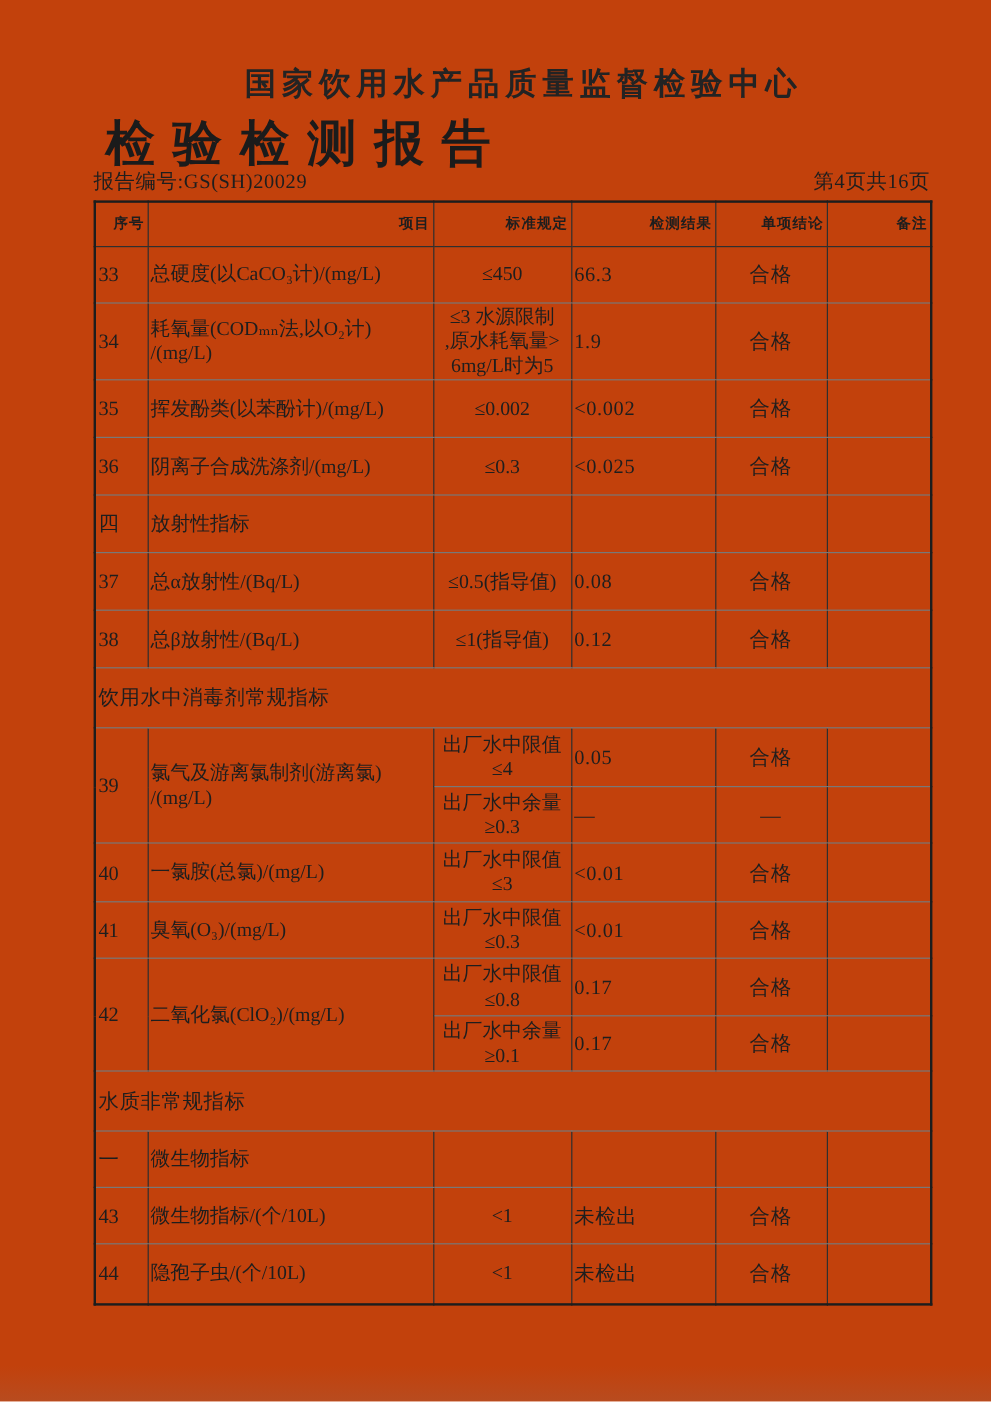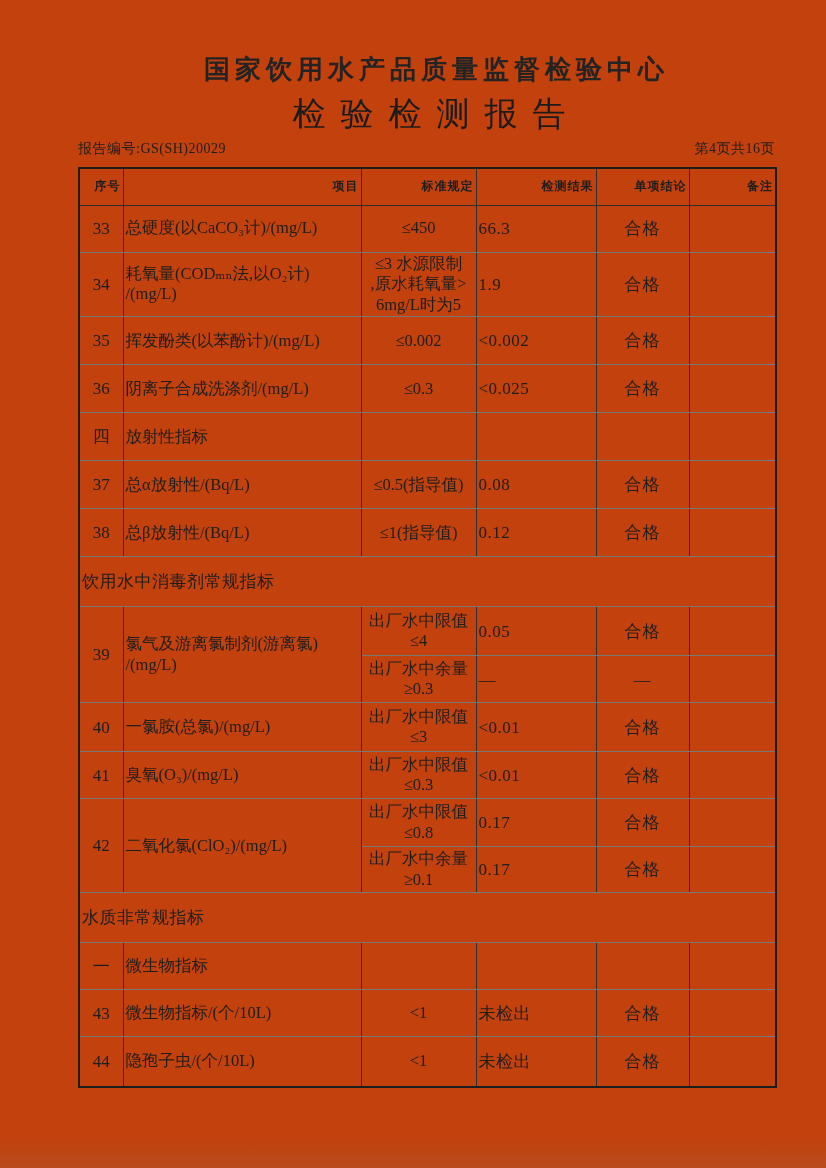--- a/index.html
+++ b/index.html
@@ -16,27 +16,27 @@
     background:linear-gradient(to bottom,rgba(130,130,130,0) 0%,rgba(130,130,130,0.16) 100%);
     pointer-events:none;
   }
   .org-title{
     position:absolute;top:52px;left:88px;width:697px;
     text-align:center;font-size:26px;font-weight:700;
     letter-spacing:5px;color:#232323;
   }
   .report-title{
     position:absolute;top:92px;left:88px;width:697px;
-    text-align:center;font-size:33px;font-weight:400;
+    font-size:41px;font-weight:700;
     letter-spacing:15px;color:#1b1b1b;
   }
   .meta-row{
     position:absolute;top:140px;left:78px;width:697px;
     display:flex;justify-content:space-between;align-items:flex-end;
-    font-size:14px;letter-spacing:0.5px;
+    font-size:17px;letter-spacing:0.5px;
   }
   table.results{
     position:absolute;top:167px;left:78px;width:697px;
     border-collapse:collapse;table-layout:fixed;
     border:2.5px solid #1d1d1d;
     font-size:17px;
   }
   .results th,.results td{
     border-left:1.6px solid #2f2f2f;
     border-right:1.6px solid #2f2f2f;
@@ -44,21 +44,21 @@
     border-bottom:1.2px solid #787878;
     vertical-align:middle;
     padding:1px 2px;
     line-height:1.25;
     overflow:hidden;
   }
   .results th{
     font-weight:700;font-size:12px;text-align:right;
     border-bottom:1.6px solid #2f2f2f;letter-spacing:1px;
   }
-  .c-no{text-align:center;}
+  .c-no{text-align:left;}
   .c-item{text-align:left;padding-left:9px;padding-right:5px;white-space:pre-line;font-size:16.5px;}
   .c-std{text-align:center;white-space:pre-line;font-size:16.5px;margin-left:27px;}
   .c-result{text-align:left;letter-spacing:0.5px;}
   .c-verdict{text-align:center;letter-spacing:1px;}
   .c-remark{}
   .section-cell{text-align:left;padding-left:6px;font-size:17px;letter-spacing:0.5px;}
 </style>
 </head>
 <body>
 

